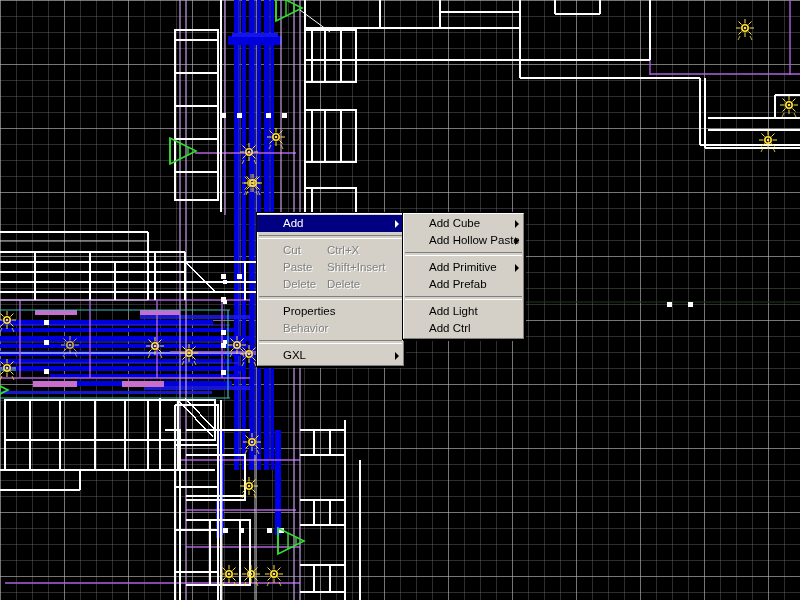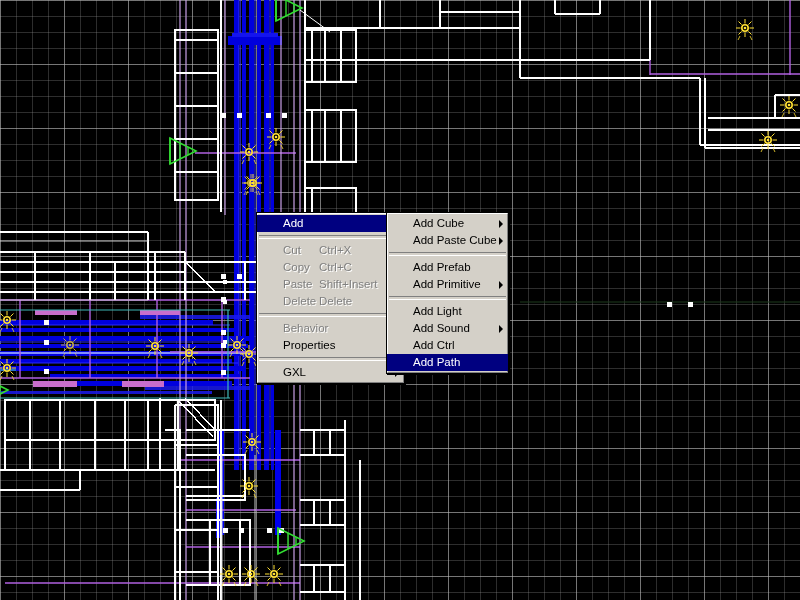--- a/index.html
+++ b/index.html
@@ -55,22 +55,22 @@
   .mi .arrow{
     position:absolute;right:5px;top:50%;transform:translateY(-50%);
     width:0;height:0;border-left:4px solid #000;
     border-top:4px solid transparent;border-bottom:4px solid transparent;
   }
   .mi.highlight .arrow{border-left-color:#fff;}
   .sep{height:2px;margin:3px 2px;border-top:1px solid #808080;
        border-bottom:1px solid #ffffff;}
 
   #menu-main{left:256px;top:212px;width:147px;}
-  #menu-main .acc{left:62px;}
-  #menu-sub{left:386px;top:212px;width:121px;}
+  #menu-main .acc{left:70px;}
+  #menu-sub{left:402px;top:212px;width:121px;}
 </style>
 </head>
 <body>
 
 <div id="viewport">
   <div id="grid-minor"></div>
   <div id="grid-major"></div>
 
   <svg id="geometry" width="800" height="600">
     <defs>
@@ -378,69 +378,58 @@
     <div class="mi highlight">
       <span class="lbl">Add</span>
       <span class="arrow"></span>
     </div>
     <div class="sep"></div>
     <div class="mi disabled">
       <span class="lbl">Cut</span>
       <span class="acc">Ctrl+X</span>
     </div>
     <div class="mi disabled">
-      <span class="lbl">Copy</span>
-      <span class="acc">Ctrl+C</span>
-    </div>
-    <div class="mi disabled">
       <span class="lbl">Paste</span>
       <span class="acc">Shift+Insert</span>
     </div>
     <div class="mi disabled">
       <span class="lbl">Delete</span>
       <span class="acc">Delete</span>
     </div>
     <div class="sep"></div>
+    <div class="mi">
+      <span class="lbl">Properties</span>
+    </div>
     <div class="mi disabled">
       <span class="lbl">Behavior</span>
     </div>
-    <div class="mi">
-      <span class="lbl">Properties</span>
-    </div>
     <div class="sep"></div>
     <div class="mi">
       <span class="lbl">GXL</span>
       <span class="arrow"></span>
     </div>
   </div>
 
 <div class="menu" id="menu-sub">
     <div class="mi">
       <span class="lbl">Add Cube</span>
       <span class="arrow"></span>
     </div>
     <div class="mi">
-      <span class="lbl">Add Paste Cube</span>
+      <span class="lbl">Add Hollow Paste</span>
       <span class="arrow"></span>
     </div>
     <div class="sep"></div>
-    <div class="mi">
-      <span class="lbl">Add Prefab</span>
-    </div>
     <div class="mi">
       <span class="lbl">Add Primitive</span>
       <span class="arrow"></span>
     </div>
+    <div class="mi">
+      <span class="lbl">Add Prefab</span>
+    </div>
     <div class="sep"></div>
     <div class="mi">
       <span class="lbl">Add Light</span>
     </div>
     <div class="mi">
-      <span class="lbl">Add Sound</span>
-      <span class="arrow"></span>
-    </div>
-    <div class="mi">
       <span class="lbl">Add Ctrl</span>
     </div>
-    <div class="mi highlight">
-      <span class="lbl">Add Path</span>
-    </div>
   </div>
 
 </body></html>

